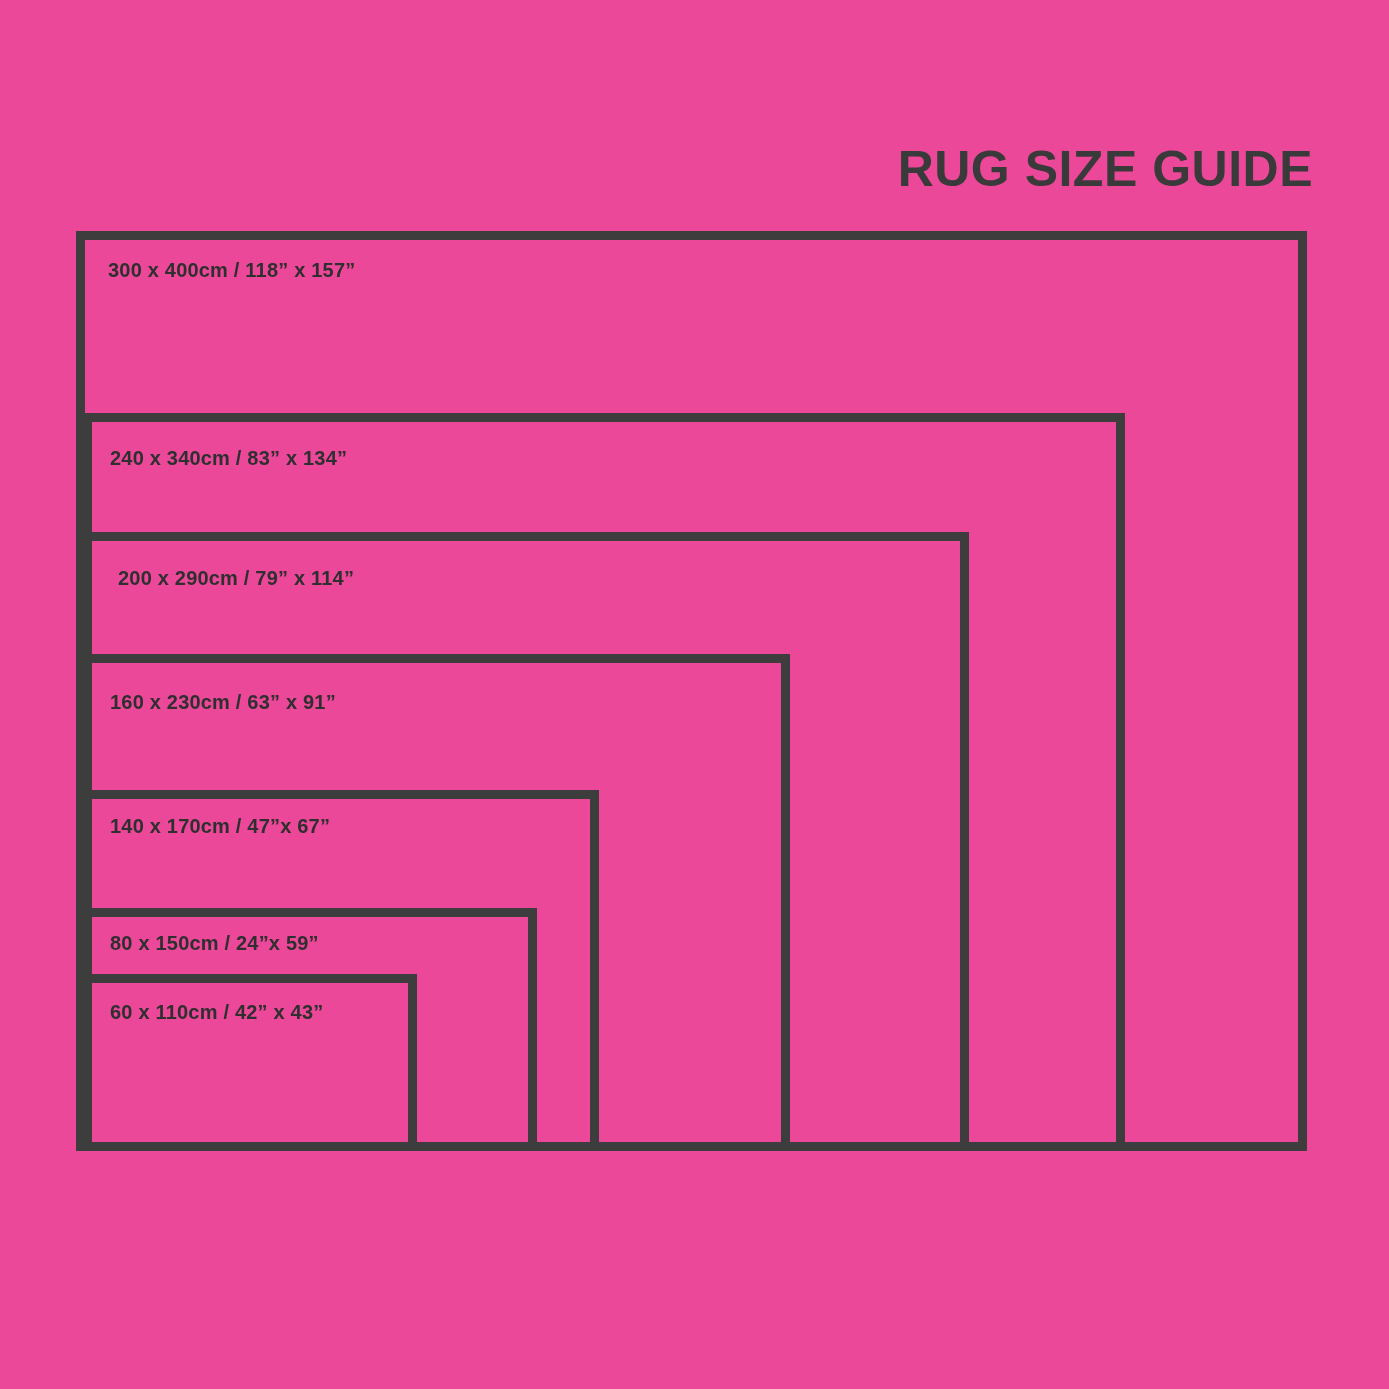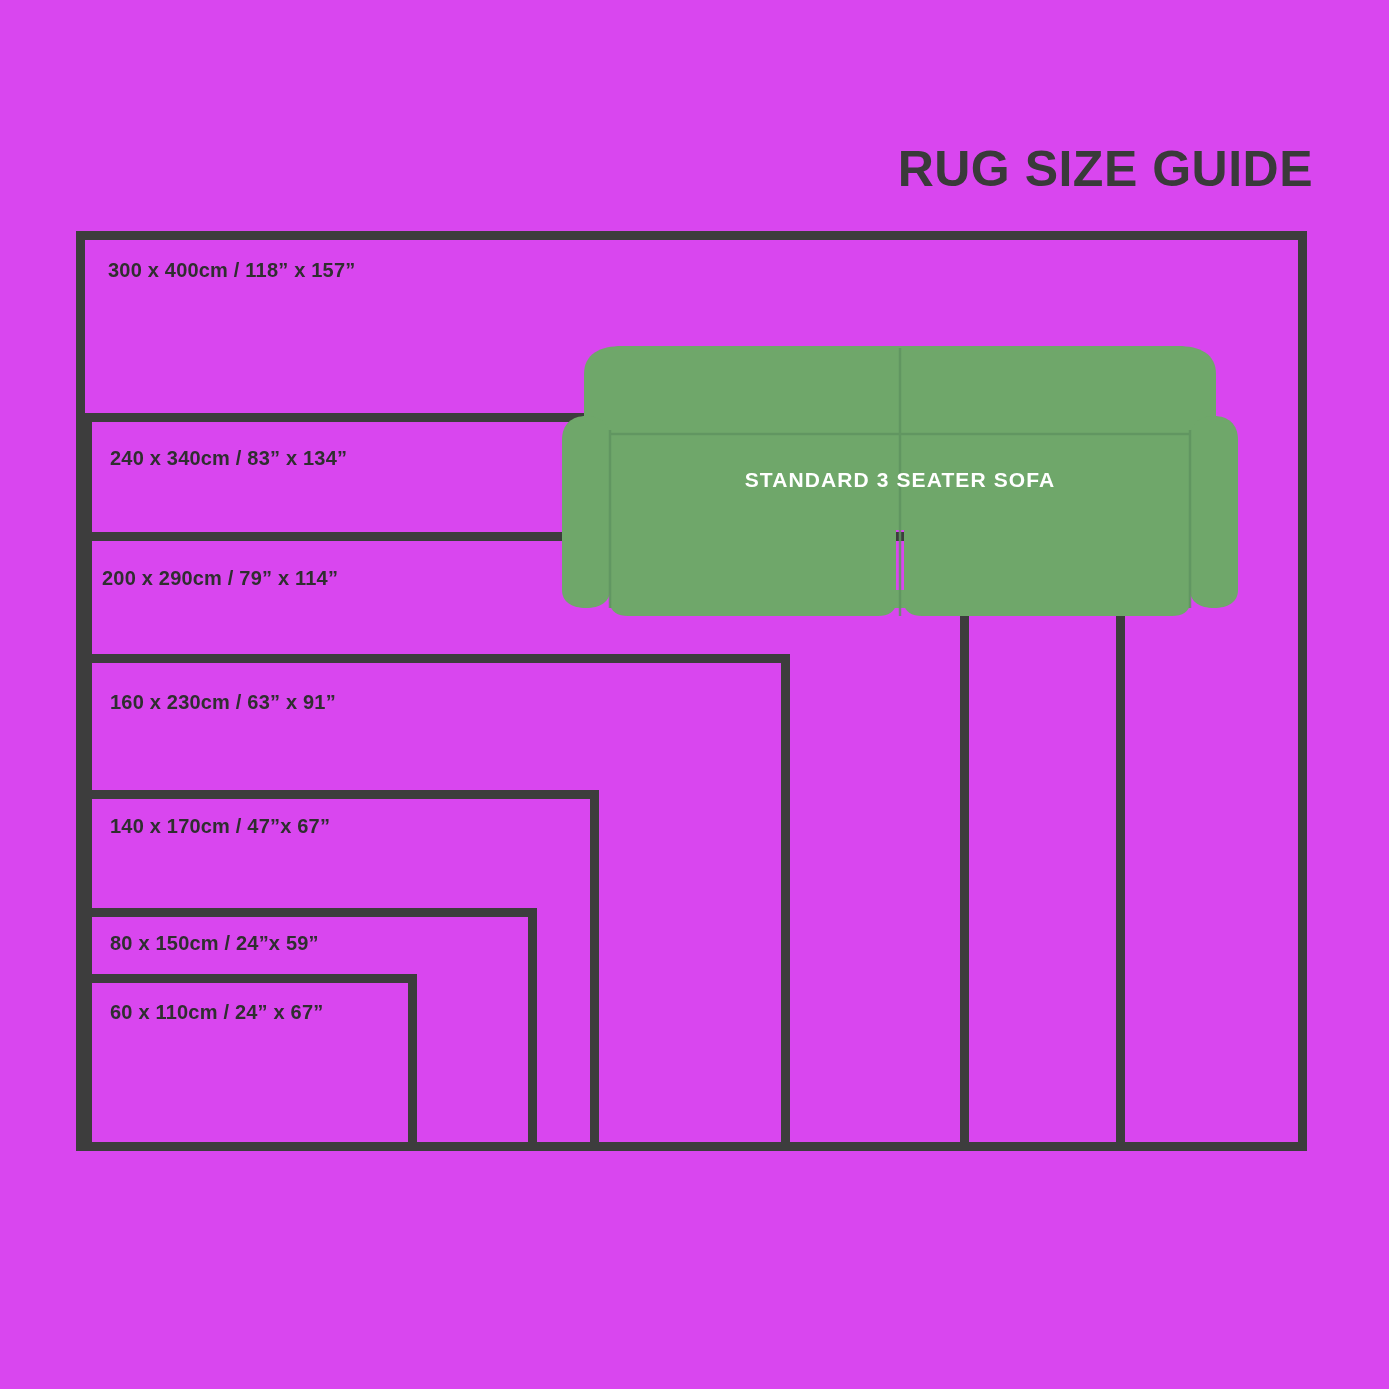--- a/index.html
+++ b/index.html
@@ -11,21 +11,21 @@
     width: 1389px;
     height: 1389px;
     font-family: "Liberation Sans", sans-serif;
     -webkit-font-smoothing: antialiased;
     overflow: hidden;
   }
   #stage {
     position: relative;
     width: 1389px;
     height: 1389px;
-    background: #d946ef;
+    background: #ec4899;
   }
   #title {
     position: absolute;
     right: 76px;
     top: 140px;
     font-size: 50px;
     font-weight: bold;
     letter-spacing: 0.5px;
     color: #3a3a3a;
     white-space: nowrap;
@@ -73,53 +73,22 @@
   <div id="title">RUG SIZE GUIDE</div>
 
   <div class="rug" style="left:76px; top:231px; width:1231px; height:920px;"></div>
   <div class="rug" style="left:83px; top:413px; width:1042px; height:738px;"></div>
   <div class="rug" style="left:83px; top:532px; width:886px; height:619px;"></div>
   <div class="rug" style="left:83px; top:654px; width:707px; height:497px;"></div>
   <div class="rug" style="left:83px; top:790px; width:516px; height:361px;"></div>
   <div class="rug" style="left:83px; top:908px; width:454px; height:243px;"></div>
   <div class="rug" style="left:83px; top:974px; width:334px; height:177px;"></div>
 
-  <div id="sofa-wrap">
-    <svg width="680" height="290" viewBox="0 0 680 290" xmlns="http://www.w3.org/2000/svg">
-      <g fill="#6fa76a">
-
-        <path d="M24,34 C24,14 40,6 62,6 L618,6 C640,6 656,14 656,34 L656,88 C656,96 648,102 636,102 L44,102 C32,102 24,96 24,88 Z"></path>
-
-        <path d="M20,96 L660,96 L660,190 L20,190 Z"></path>
-
-        <path d="M2,100 C2,84 12,76 26,76 C40,76 50,84 50,100 L50,250 C50,262 40,268 26,268 C12,268 2,262 2,250 Z"></path>
-
-        <path d="M630,100 C630,84 640,76 654,76 C668,76 678,84 678,100 L678,250 C678,262 668,268 654,268 C640,268 630,262 630,250 Z"></path>
-
-        <path d="M50,180 L336,180 L336,262 C336,272 328,276 318,276 L68,276 C58,276 50,272 50,262 Z"></path>
-        <path d="M344,180 L630,180 L630,262 C630,272 622,276 612,276 L362,276 C352,276 344,272 344,262 Z"></path>
-
-        <path d="M50,250 L630,250 L630,268 L50,268 Z"></path>
-      </g>
-      <g stroke="#5f9460" stroke-width="2.5" fill="none" opacity="0.85">
-
-        <path d="M340,8 L340,180"></path>
-
-        <path d="M50,94 L630,94"></path>
-
-        <path d="M50,90 L50,268"></path>
-        <path d="M630,90 L630,268"></path>
-
-        <path d="M340,180 L340,276"></path>
-      </g>
-    </svg>
-    <div id="sofa-label">STANDARD 3 SEATER SOFA</div>
-  </div>
 
   <div class="rug-label" style="left:108px; top:259px;">300 x 400cm / 118” x 157”</div>
   <div class="rug-label" style="left:110px; top:447px;">240 x 340cm / 83” x 134”</div>
-  <div class="rug-label" style="left:102px; top:567px;text-align:right;">200 x 290cm / 79” x 114”</div>
+  <div class="rug-label" style="left:118px; top:567px;text-align:right;">200 x 290cm / 79” x 114”</div>
   <div class="rug-label" style="left:110px; top:691px;">160 x 230cm / 63” x 91”</div>
   <div class="rug-label" style="left:110px; top:815px;">140 x 170cm / 47”x 67”</div>
   <div class="rug-label" style="left:110px; top:932px;">80 x 150cm / 24”x 59”</div>
-  <div class="rug-label" style="left:110px; top:1001px;">60 x 110cm / 24” x 67”</div>
+  <div class="rug-label" style="left:110px; top:1001px;">60 x 110cm / 42” x 43”</div>
 
 </div>
 
 </body></html>

